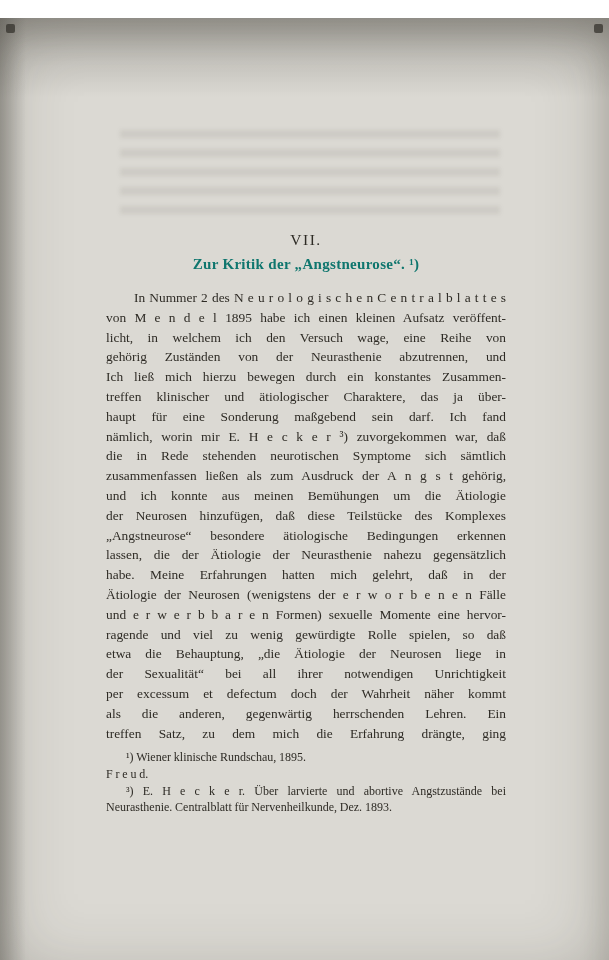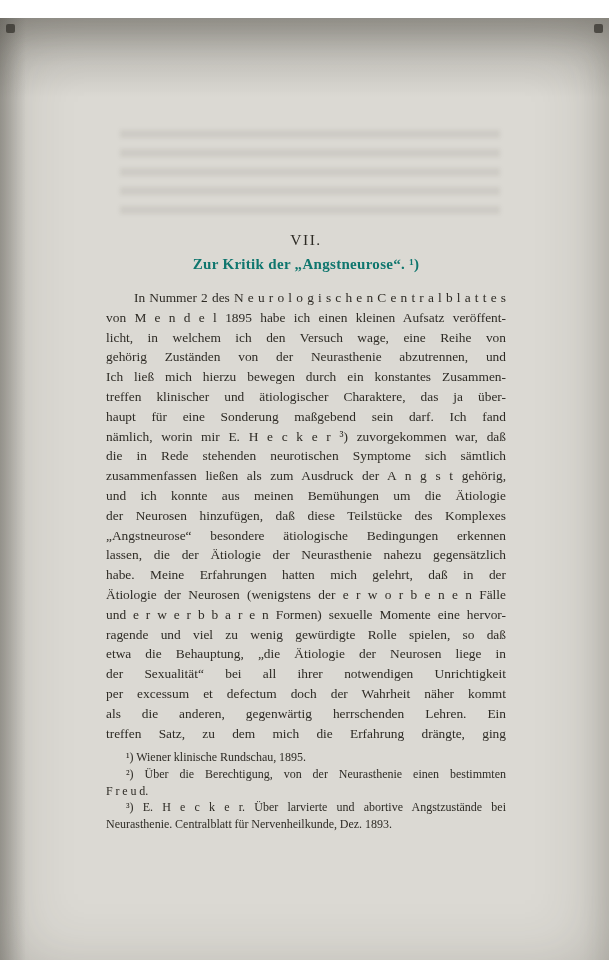--- a/index.html
+++ b/index.html
@@ -119,19 +119,18 @@
         <div class="line">und e r w e r b b a r e n Formen) sexuelle Momente eine hervor-</div>
         <div class="line">ragende und viel zu wenig gewürdigte Rolle spielen, so daß</div>
         <div class="line">etwa die Behauptung, „die Ätiologie der Neurosen liege in</div>
         <div class="line">der Sexualität“ bei all ihrer notwendigen Unrichtigkeit</div>
         <div class="line">per excessum et defectum doch der Wahrheit näher kommt</div>
         <div class="line">als die anderen, gegenwärtig herrschenden Lehren. Ein</div>
         <div class="line">treffen Satz, zu dem mich die Erfahrung drängte, ging</div>
       </div>
     <div class="footnotes">
         <div class="line no-justify indent">¹) Wiener klinische Rundschau, 1895.</div>
-        <div class="line indent">²) Über die Berechtigung, von der Neurasthenie einen bestimmten</div>
         <div class="line no-justify">F r e u d.</div>
         <div class="line indent">³) E. H e c k e r. Über larvierte und abortive Angstzustände bei</div>
         <div class="line no-justify">Neurasthenie. Centralblatt für Nervenheilkunde, Dez. 1893.</div>
       </div>
   </div>
 </div>
 
 </body></html>

